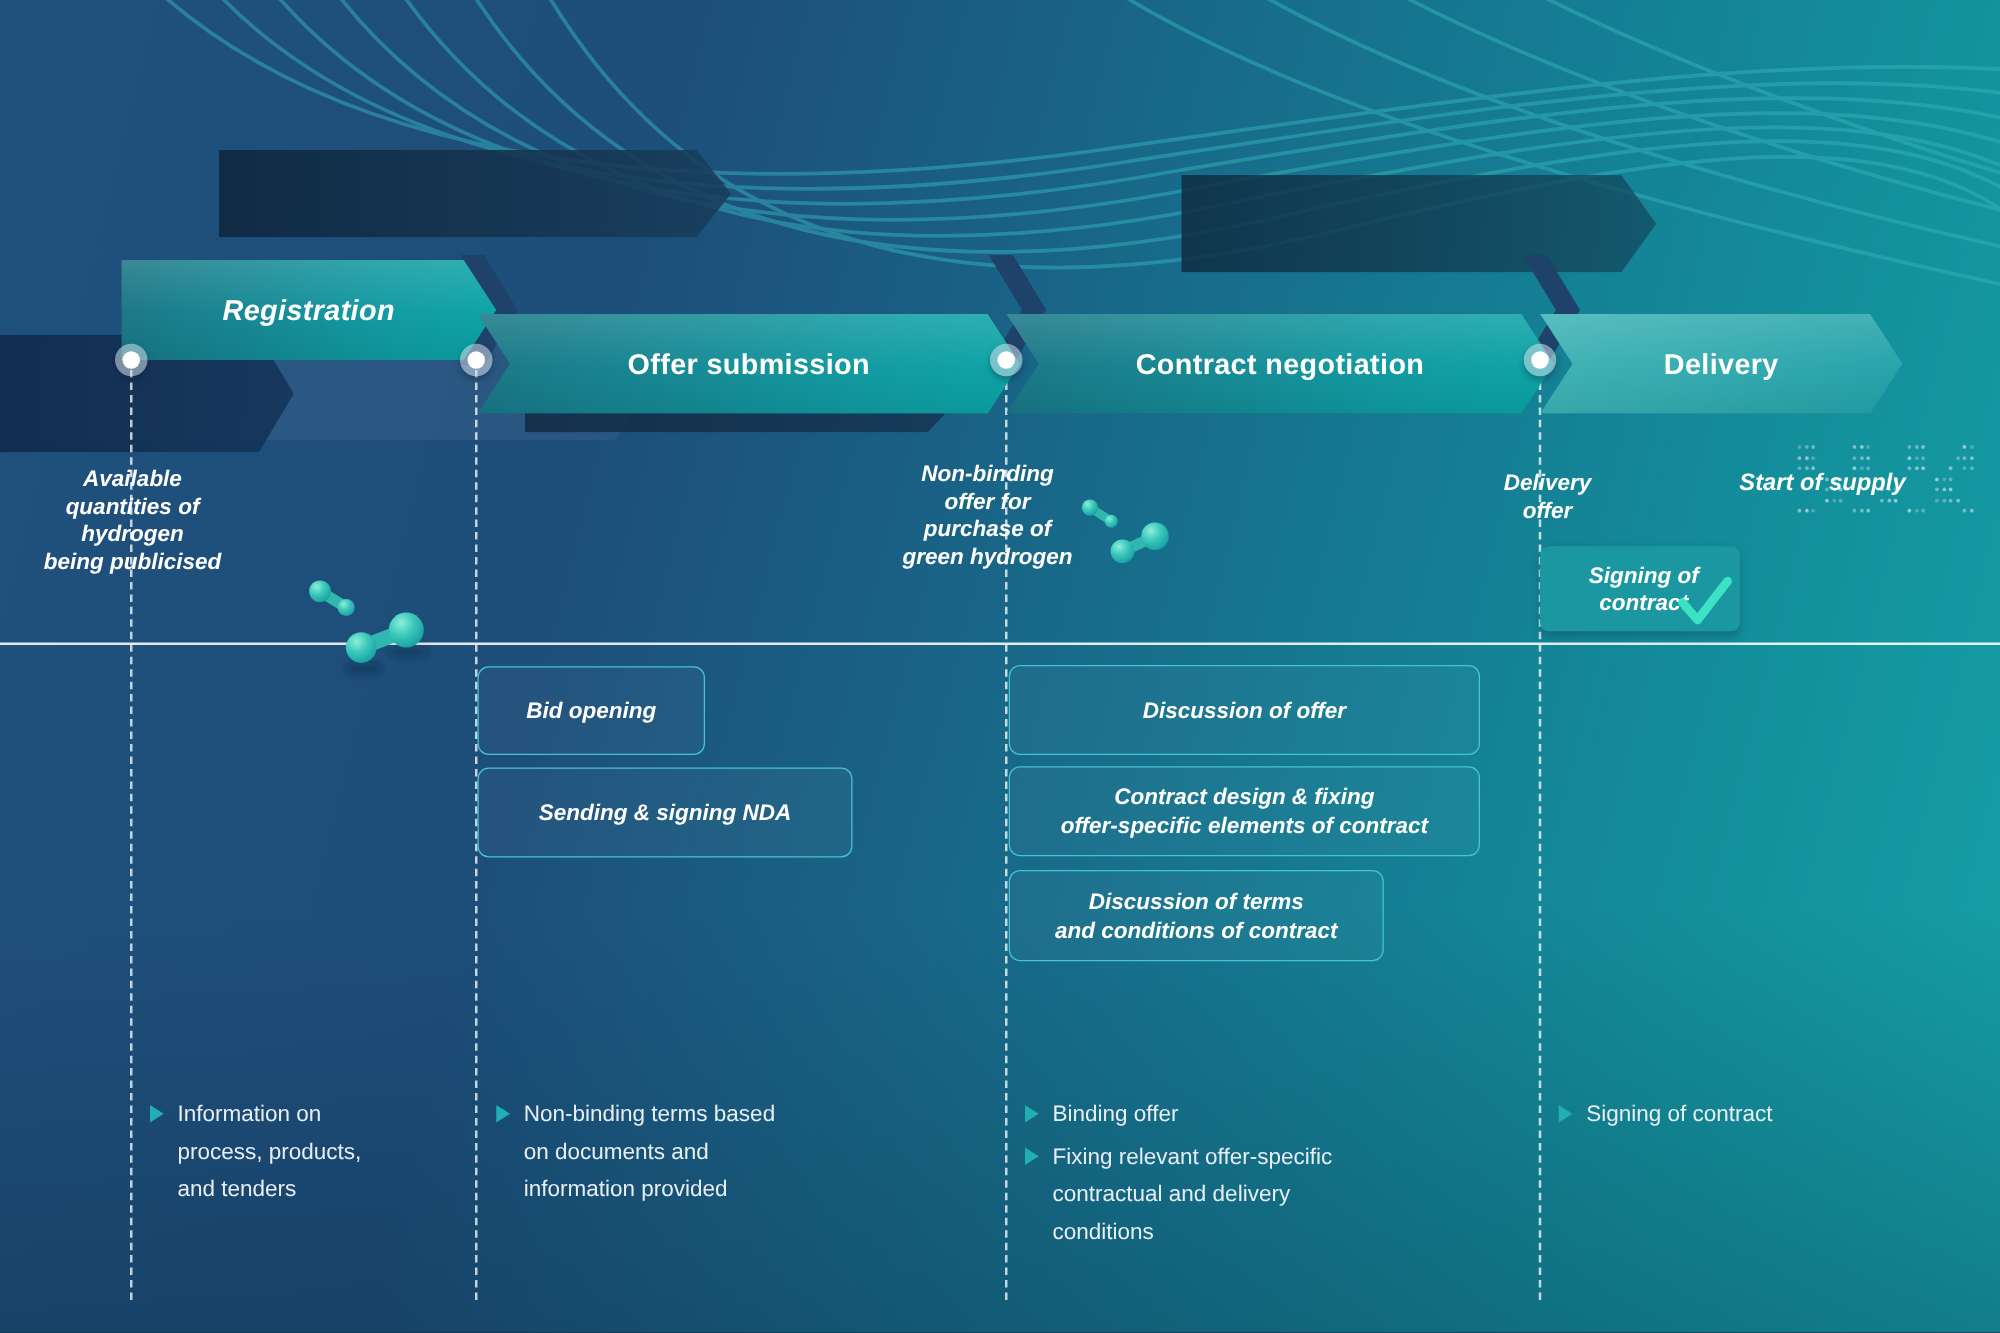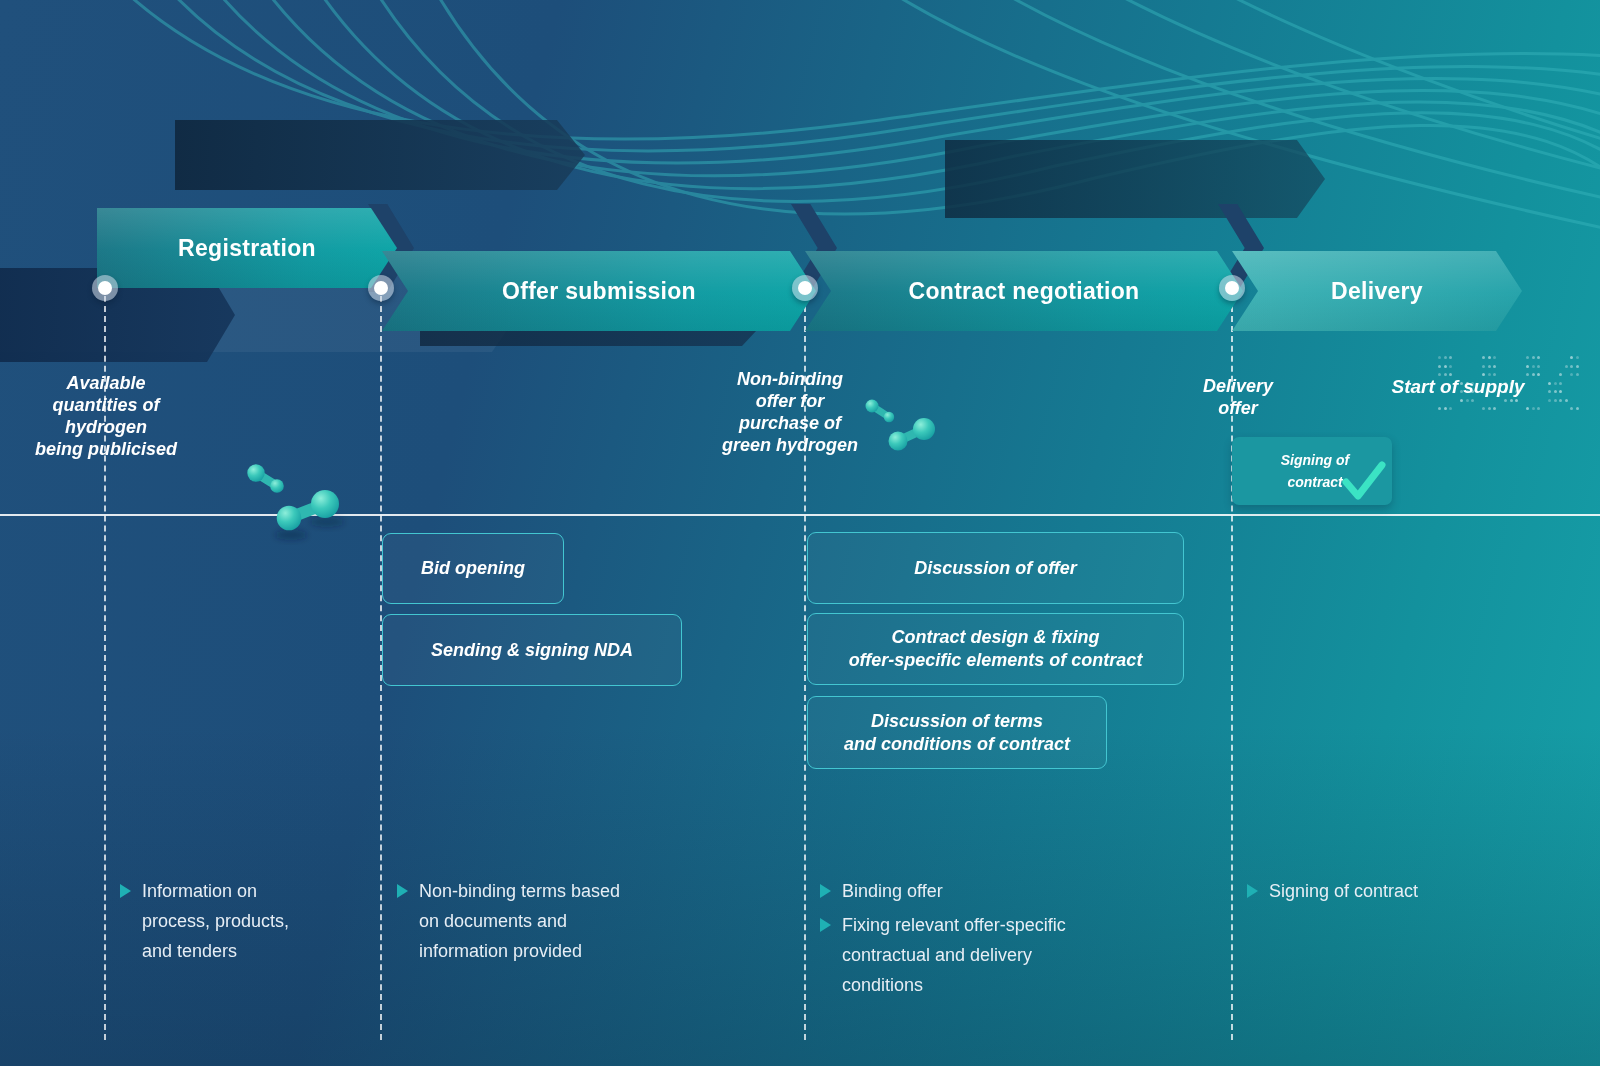--- a/index.html
+++ b/index.html
@@ -20,21 +20,21 @@
   .band-light{left:0;top:270px;width:520px;height:82px;background:rgba(255,255,255,.055);z-index:2;}
   .band-c{left:0;top:268px;width:235px;height:94px;background:linear-gradient(92deg, rgba(16,44,78,.95), rgba(21,53,90,.9));z-index:2;}
   .band-d{left:420px;top:286px;width:350px;height:60px;background:linear-gradient(92deg, rgba(16,40,64,.82), rgba(21,50,80,.78));z-index:2;}
   
   .junction{position:absolute;top:204px;width:46px;height:88px;background:#1e4269;z-index:3;
     clip-path:polygon(0 0, 42% 0, 100% 50%, 42% 100%, 0 100%, 58% 50%);}
   
   .stage{position:absolute;top:208px;height:80px;display:flex;align-items:center;justify-content:center;z-index:4;
     filter:drop-shadow(0 5px 8px rgba(8,30,52,.3));}
   .stage .sheen{position:absolute;inset:0;background:linear-gradient(180deg, rgba(255,255,255,.14), rgba(255,255,255,.02) 52%, rgba(0,0,0,.06) 100%);}
-  .stage-first{clip-path:polygon(0 0, calc(100% - 26px) 0, 100% 50%, calc(100% - 26px) 100%, 0 100%);}
+  .stage-first{clip-path:polygon(0 0, calc(100% - 26px) 0, 100% 50%, calc(100% - 26px) 100%, 0 100%);font-style:italic;}
   .stage-mid{clip-path:polygon(0 0, calc(100% - 26px) 0, 100% 50%, calc(100% - 26px) 100%, 0 100%, 26px 50%);margin-top:43px;}
   .stage-teal{background:linear-gradient(97deg, #197585 0%, #0f9aa1 70%, #0aa4a6 100%);}
   .stage-light{background:linear-gradient(100deg, #3eb2b5 0%, #23a2a9 100%);}
   .stage-label{position:relative;color:#fff;font-weight:bold;font-size:23px;letter-spacing:.3px;}
   
   .node{position:absolute;top:275px;width:26px;height:26px;border-radius:50%;background:rgba(210,221,234,.55);z-index:5;
     box-shadow:0 3px 5px rgba(8,30,52,.35);}
   .node::after{content:"";position:absolute;left:6px;top:6px;width:14px;height:14px;border-radius:50%;background:#fff;}
   .vline{position:absolute;top:296px;height:744px;width:0;border-left:2px dashed rgba(255,255,255,.75);z-index:3;}
   .hline{position:absolute;left:0;top:514px;width:1600px;height:2px;background:rgba(255,255,255,.88);z-index:2;}
@@ -42,21 +42,21 @@
   .milestone{position:absolute;z-index:4;color:#fff;font-weight:bold;font-style:italic;font-size:18px;line-height:22px;text-align:center;}
   .milestone div{white-space:nowrap;}
   .startsupply{font-size:19px;z-index:4;}
   
   .obox{position:absolute;z-index:5;border:1.5px solid #43c6d1;border-radius:9px;background:rgba(255,255,255,.03);
     display:flex;flex-direction:column;align-items:center;justify-content:center;
     color:#fff;font-weight:bold;font-style:italic;font-size:18px;line-height:23px;text-align:center;}
   
   .badge{position:absolute;left:1232px;top:437px;width:160px;height:68px;border-radius:7px;background:#1b97a1;z-index:5;
     display:flex;align-items:center;box-shadow:0 4px 8px rgba(8,30,52,.25);}
-  .badge-text{flex:1;color:#fff;font-weight:bold;font-style:italic;font-size:14px;line-height:22px;text-align:center;padding-left:6px;}
+  .badge-text{flex:1;color:#fff;font-weight:bold;font-style:italic;font-size:18px;line-height:22px;text-align:center;padding-left:6px;}
   .badge .check{position:absolute;right:5px;bottom:4px;}
   
   #dots{position:absolute;left:1438px;top:356px;width:145px;height:60px;z-index:3;}
   #dots i{position:absolute;width:3.4px;height:3.4px;border-radius:50%;background:#fff;}
   
   #mol{position:absolute;left:0;top:0;z-index:6;pointer-events:none;}
   
   .notes{position:absolute;top:876px;z-index:4;}
   .note-item{display:flex;margin-bottom:4px;}
   .tri{flex:none;width:0;height:0;border-left:11px solid #1fb0b4;border-top:7px solid transparent;border-bottom:7px solid transparent;

